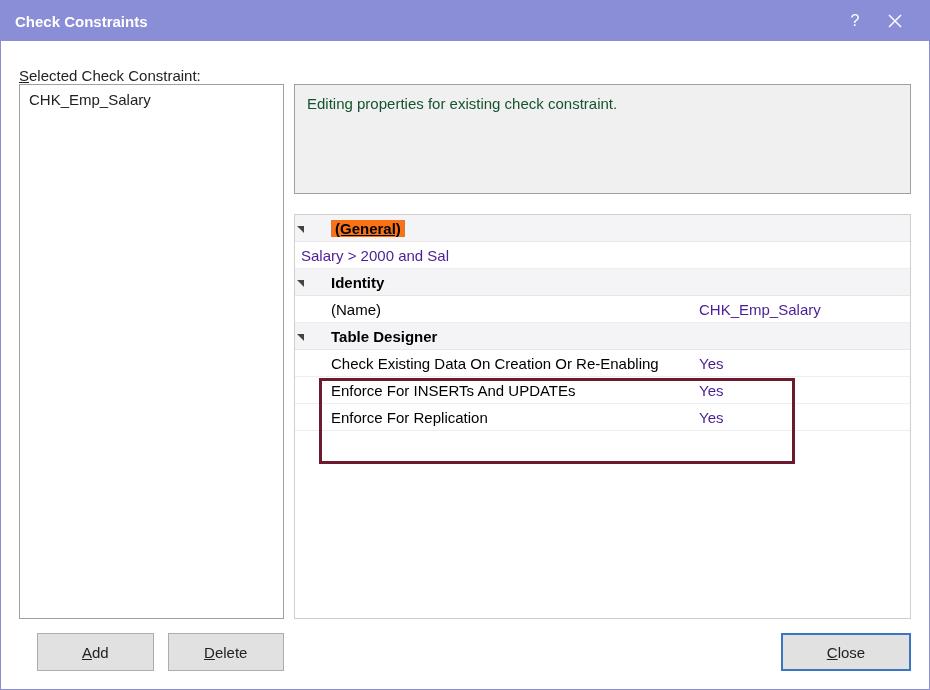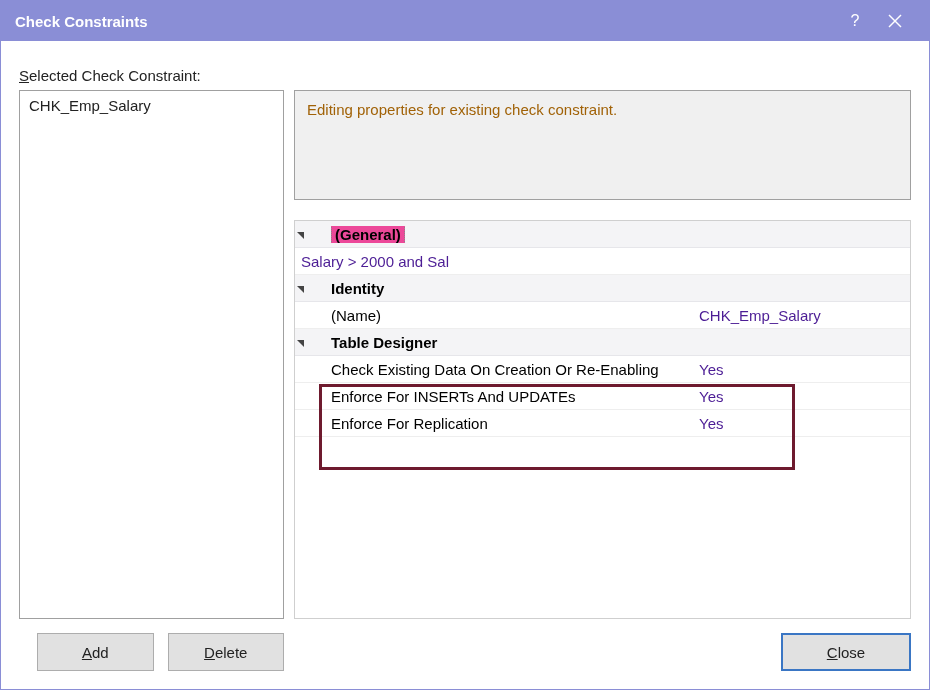--- a/index.html
+++ b/index.html
@@ -31,21 +31,21 @@
     .titlebar .close-icon svg { display: block; margin: 0 auto; }
     .content {
       padding: 26px 18px 18px 18px;
       display: flex;
       flex-direction: column;
       height: calc(100% - 40px);
     }
     .label-row {
       font-size: 15px;
       color: #222;
-      margin-bottom: 6px;
+      margin-bottom: 0;
     }
     .label-row .und { text-decoration: underline; }
     .main-row {
       display: flex;
       gap: 10px;
       flex: 1;
       min-height: 0;
     }
     .left-col {
       width: 265px;
@@ -86,21 +86,21 @@
       flex: 1;
       display: flex;
       flex-direction: column;
       min-width: 0;
     }
     .info-box {
       border: 1px solid #a0a0a0;
       background: #f0f0f0;
       padding: 10px 12px;
       height: 110px;
-      color: #a16207;
+      color: #14532d;
       font-size: 15px;
     }
     .prop-grid {
       margin-top: 20px;
       border: 1px solid #cfcfcf;
       flex: 1;
       overflow: hidden;
       position: relative;
       background: #fff;
       font-size: 15px;
@@ -131,22 +131,23 @@
     .pg-row.prop .pg-label { padding-left: 36px; flex: 0 0 398px; }
     .pg-value {
       flex: 1;
       padding-left: 6px;
       white-space: nowrap;
       overflow: hidden;
       color: #4c1d95;
     }
     .cat-boxed {
       border: 1px dotted #888;
-      background: #ec4899;
+      background: #f97316;
       padding: 0 3px;
+      text-decoration: underline;
     }
     .highlight-box {
       position: absolute;
       border: 3px solid #6e1a2e;
       pointer-events: none;
     }
     .footer {
       display: flex;
       justify-content: flex-end;
       margin-top: 14px;

